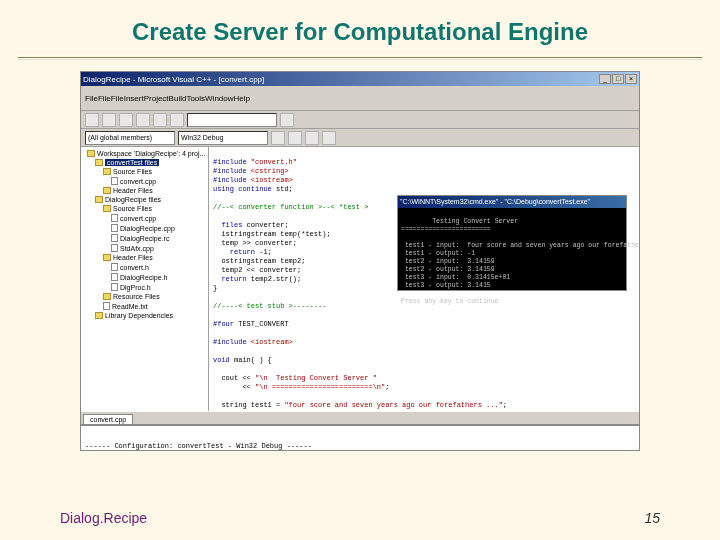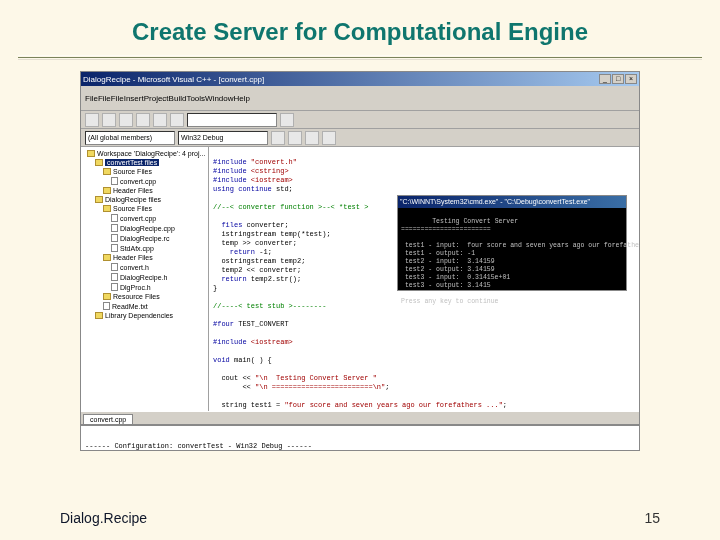--- a/index.html
+++ b/index.html
@@ -193,28 +193,29 @@
     font-size: 7px;
     padding: 0 2px;
     display: flex;
     align-items: center;
   }
   .footer-left {
     position: absolute;
     bottom: 14px;
     left: 60px;
     font-size: 14px;
-    color: #0f172a;
+    color: #701a75;
   }
   .footer-right {
     position: absolute;
     bottom: 14px;
     right: 60px;
     font-size: 14px;
     color: #333;
+    font-style: italic;
   }
 </style>
 </head>
 <body>
 
 <div class="slide-title">Create Server for Computational Engine</div>
 <div class="slide-hr"></div>
 
 <div class="screenshot-wrap">
 

